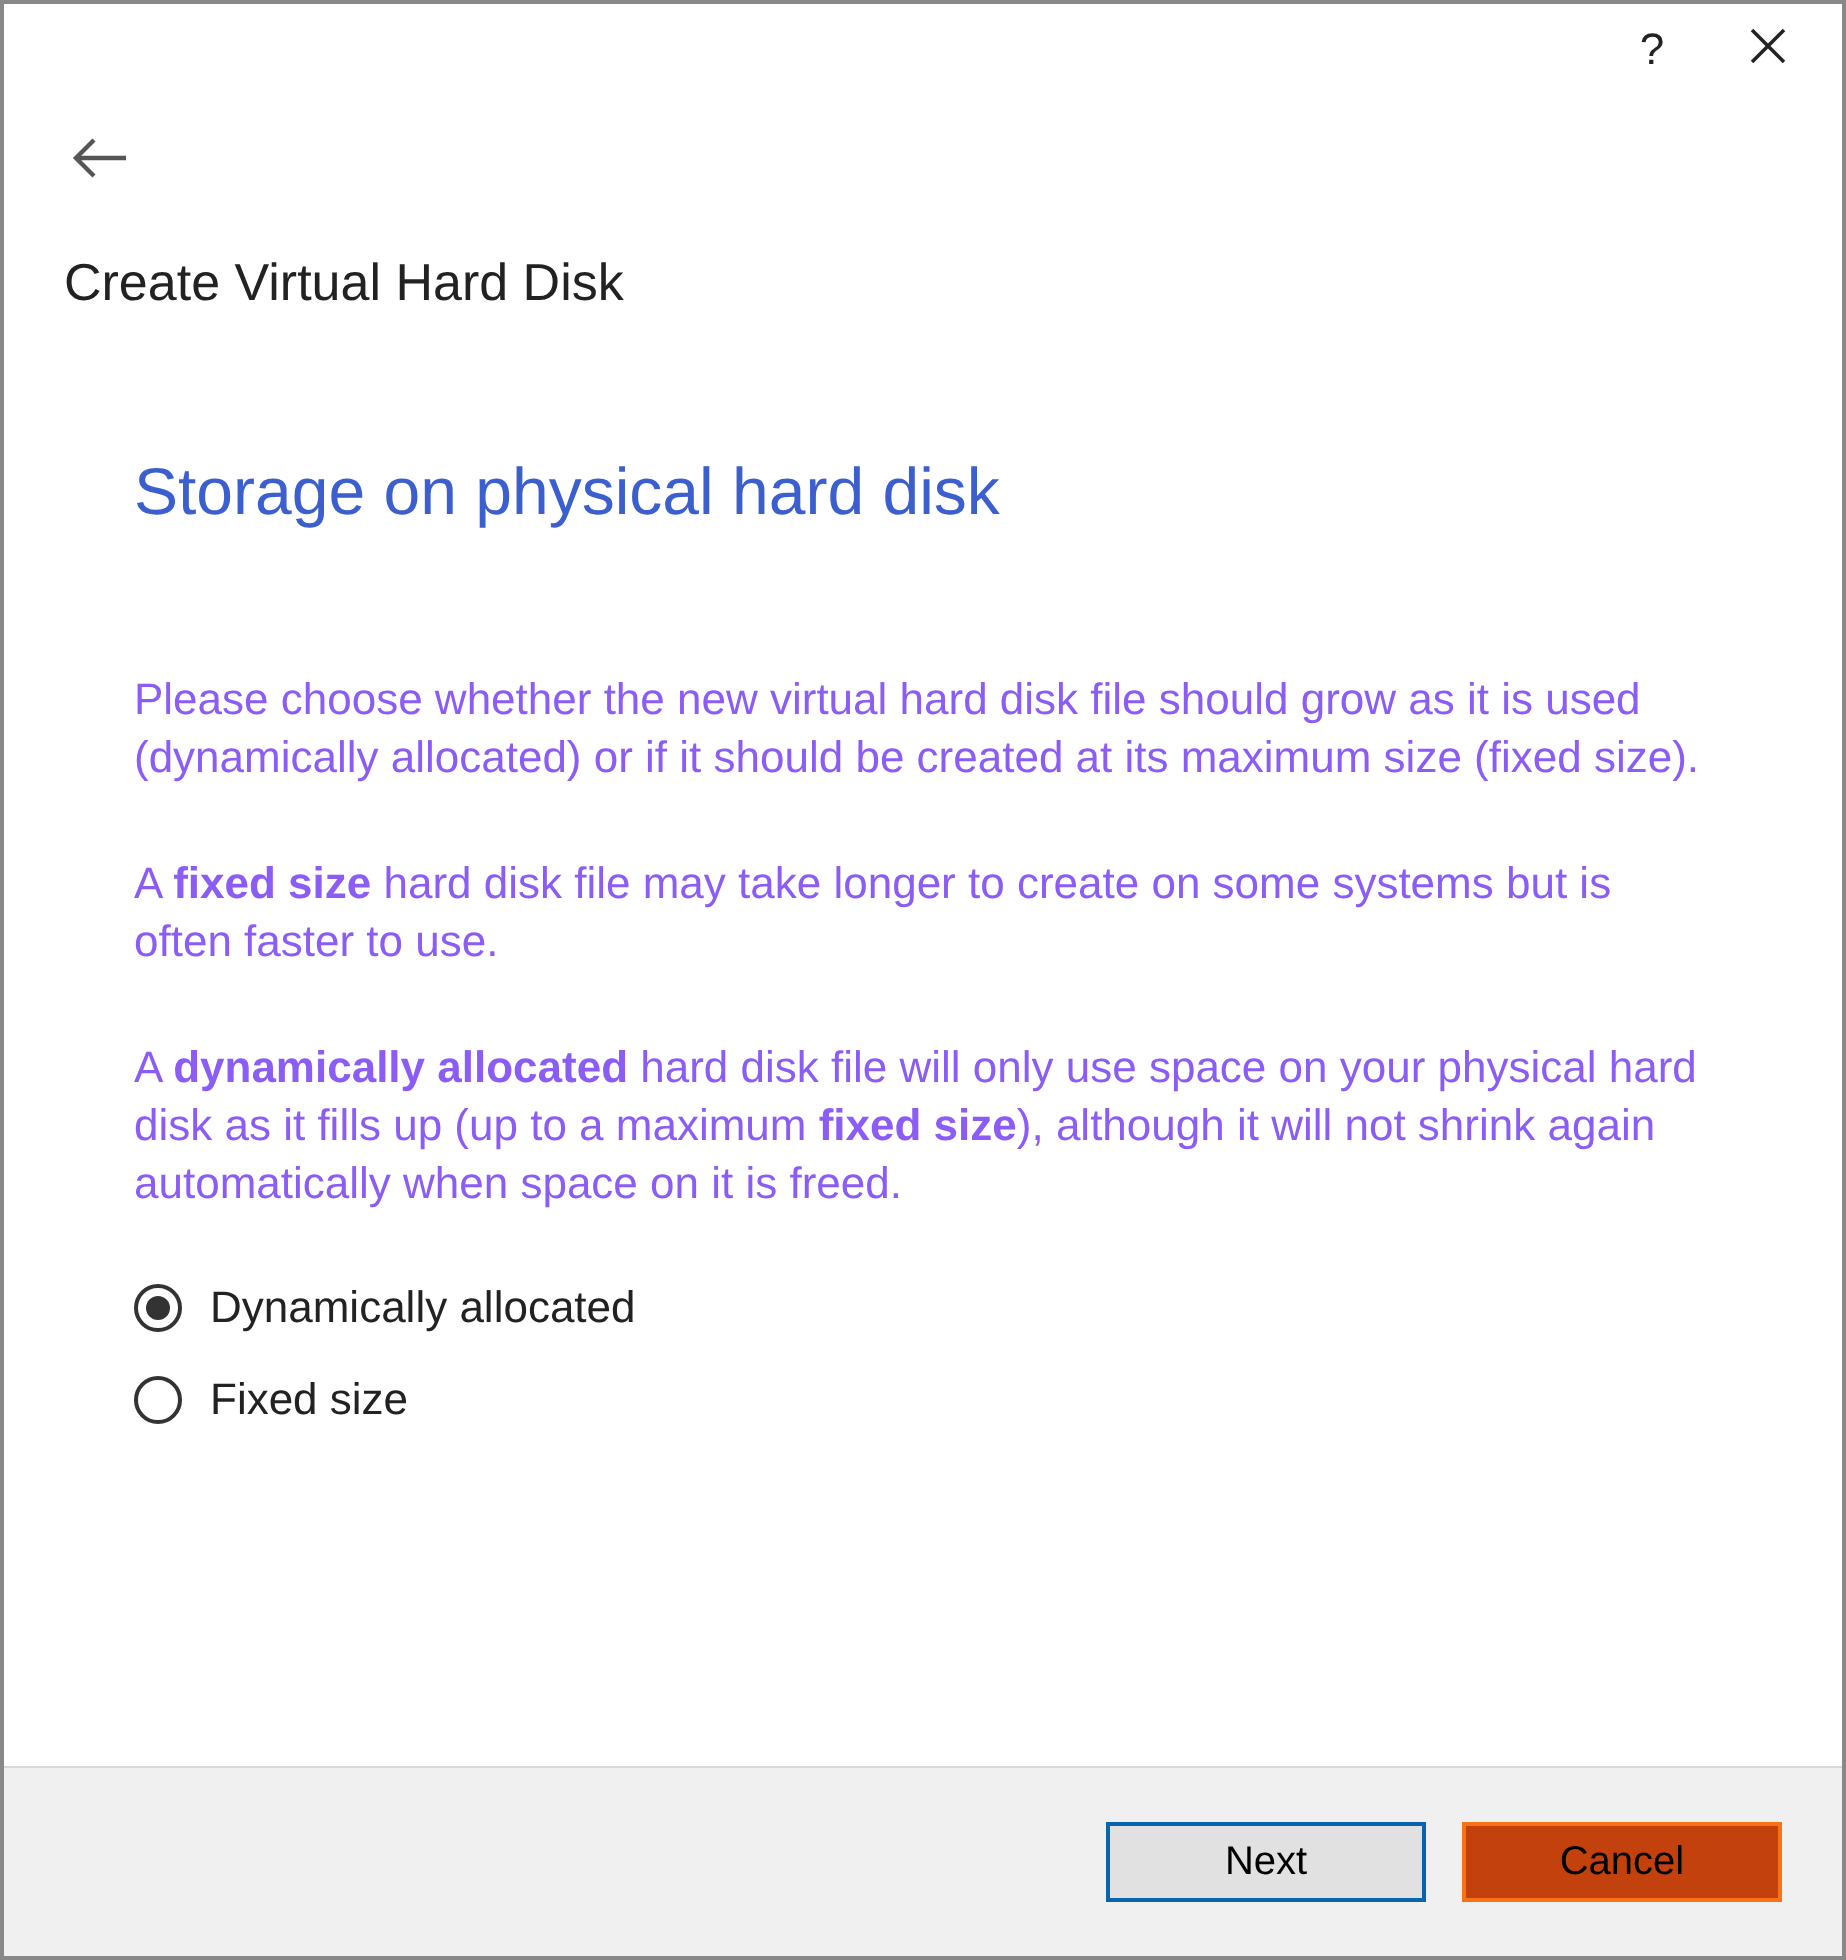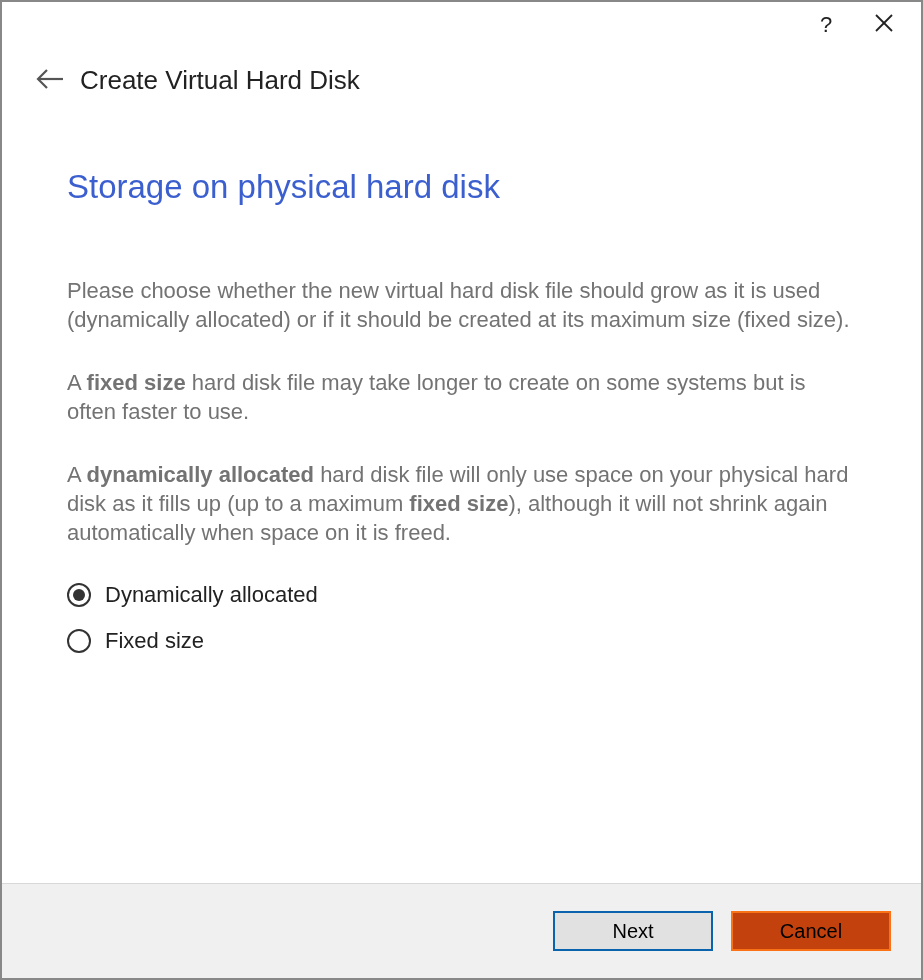--- a/index.html
+++ b/index.html
@@ -40,23 +40,24 @@
       font-size: 22px;
       cursor: pointer;
       background: transparent;
       border: none;
     }
     .titlebar-btn.close {
       font-size: 26px;
     }
     .header {
       display: flex;
-      align-items: center;
-      gap: 12px;
+      align-items: flex-start;
+      gap: 28px;
       padding: 15px 30px 20px 30px;
+      flex-direction: column;
     }
     .back-btn {
       width: 36px;
       height: 36px;
       background: transparent;
       border: none;
       cursor: pointer;
       display: flex;
       align-items: center;
       justify-content: center;
@@ -73,21 +74,21 @@
       overflow: auto;
     }
     .section-title {
       font-size: 33px;
       font-weight: 400;
       color: #3b5fcf;
       margin-bottom: 71px;
     }
     .description-block {
       font-size: 22px;
-      color: #737373;
+      color: #8b5cf6;
       line-height: 1.3;
       margin-bottom: 35px;
     }
     .description-block b {
       font-weight: 700;
     }
     .radio-group {
       margin-top: 8px;
     }
     .radio-item {

